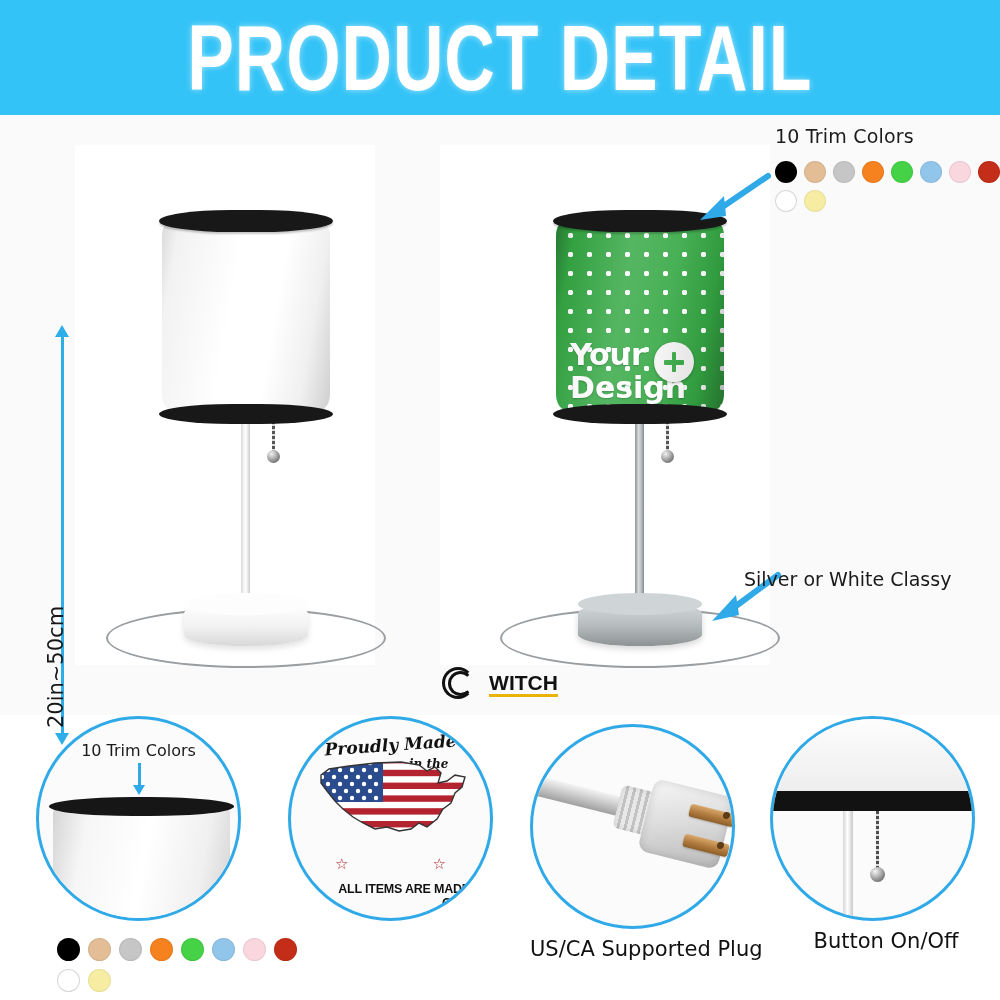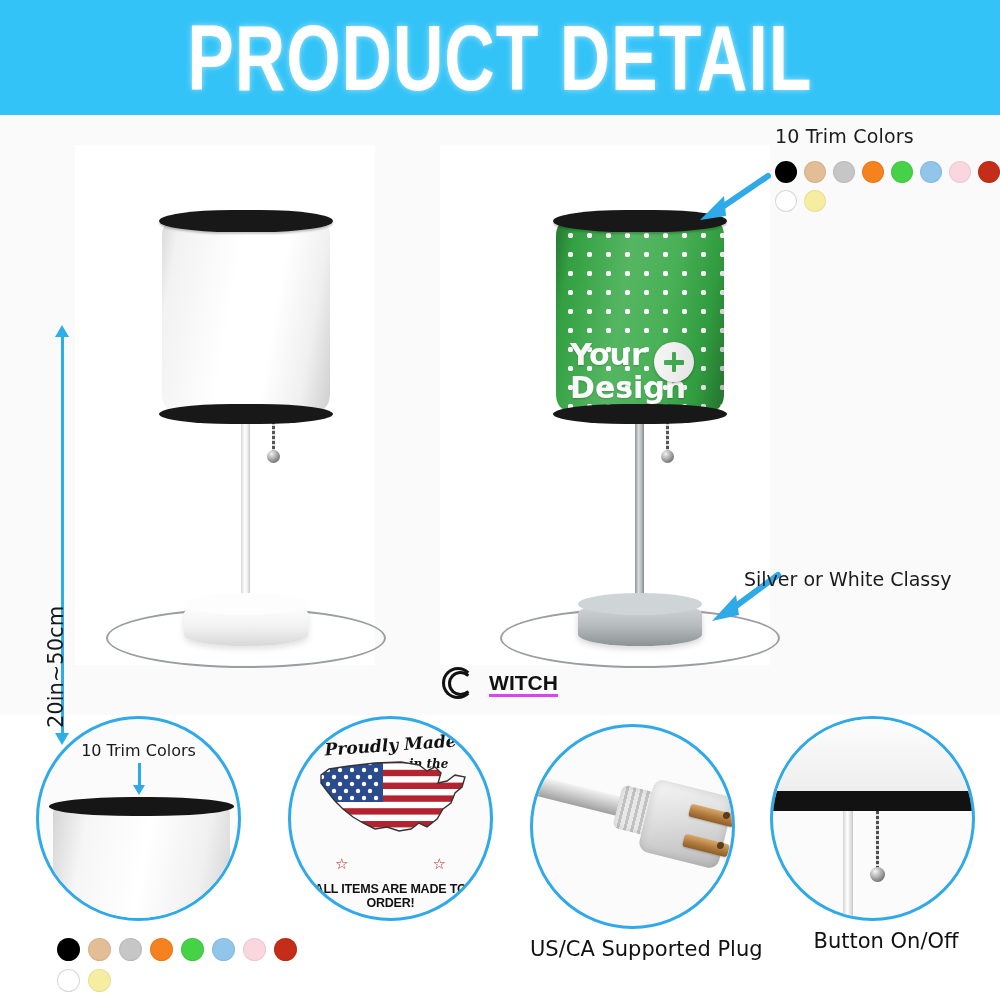--- a/index.html
+++ b/index.html
@@ -183,21 +183,21 @@
     border-right-color:transparent;
   }
   .logo-c .arc1{ left:0; top:0; width:32px; height:32px; }
   .logo-c .arc2{ left:6px; top:4px; width:25px; height:25px; }
   .logo-custom{
     font-weight:bold; font-size:31px; letter-spacing:-0.5px; color:#111;
     font-family:"Liberation Sans", sans-serif;
   }
   .logo-witch{
     font-weight:bold; font-size:21px; letter-spacing:0px; color:#111;
-    border-bottom:3px solid #d946ef; line-height:22px; margin-left:11px;
+    border-bottom:3px solid #eab308; line-height:22px; margin-left:11px;
     font-family:"Liberation Sans", sans-serif;
   }
 
   
   .features{ position:absolute; left:0; top:712px; width:1000px; height:288px; }
   .feat{ position:absolute; width:232px; }
   .circle{
     position:relative; width:205px; height:205px; border-radius:50%;
     border:3px solid #2fa9e8; overflow:hidden; background:#fbfbfb;
   }
@@ -240,21 +240,21 @@
   }
   .usa-map{ position:absolute; left:24px; top:38px; width:160px; height:84px; }
   .usa-word{
     position:absolute; left:0; right:0; top:126px; text-align:center;
     font-weight:bold; font-style:italic; font-size:31px; color:#111;
     font-family:"Liberation Sans", sans-serif; letter-spacing:-1px;
   }
   .usa-star{ position:absolute; top:136px; font-size:15px; color:#b41f23; }
   .usa-star.l{ left:44px; } .usa-star.r{ right:44px; }
   .usa-sub{
-    position:absolute; left:0; right:0; top:163px; text-align:center;
+    position:absolute; left:0; right:0; top:163px; text-align:right;
     font-weight:bold; font-size:12.5px; color:#111;
     font-family:"Liberation Sans", sans-serif; letter-spacing:-0.2px;
   }
 
   
   .plug-cord{
     position:absolute; left:-6px; top:60px; width:110px; height:20px;
     background:linear-gradient(180deg,#f4f4f4,#cfcfcf 45%,#9f9f9f);
     border-radius:10px; transform:rotate(14deg);
   }

